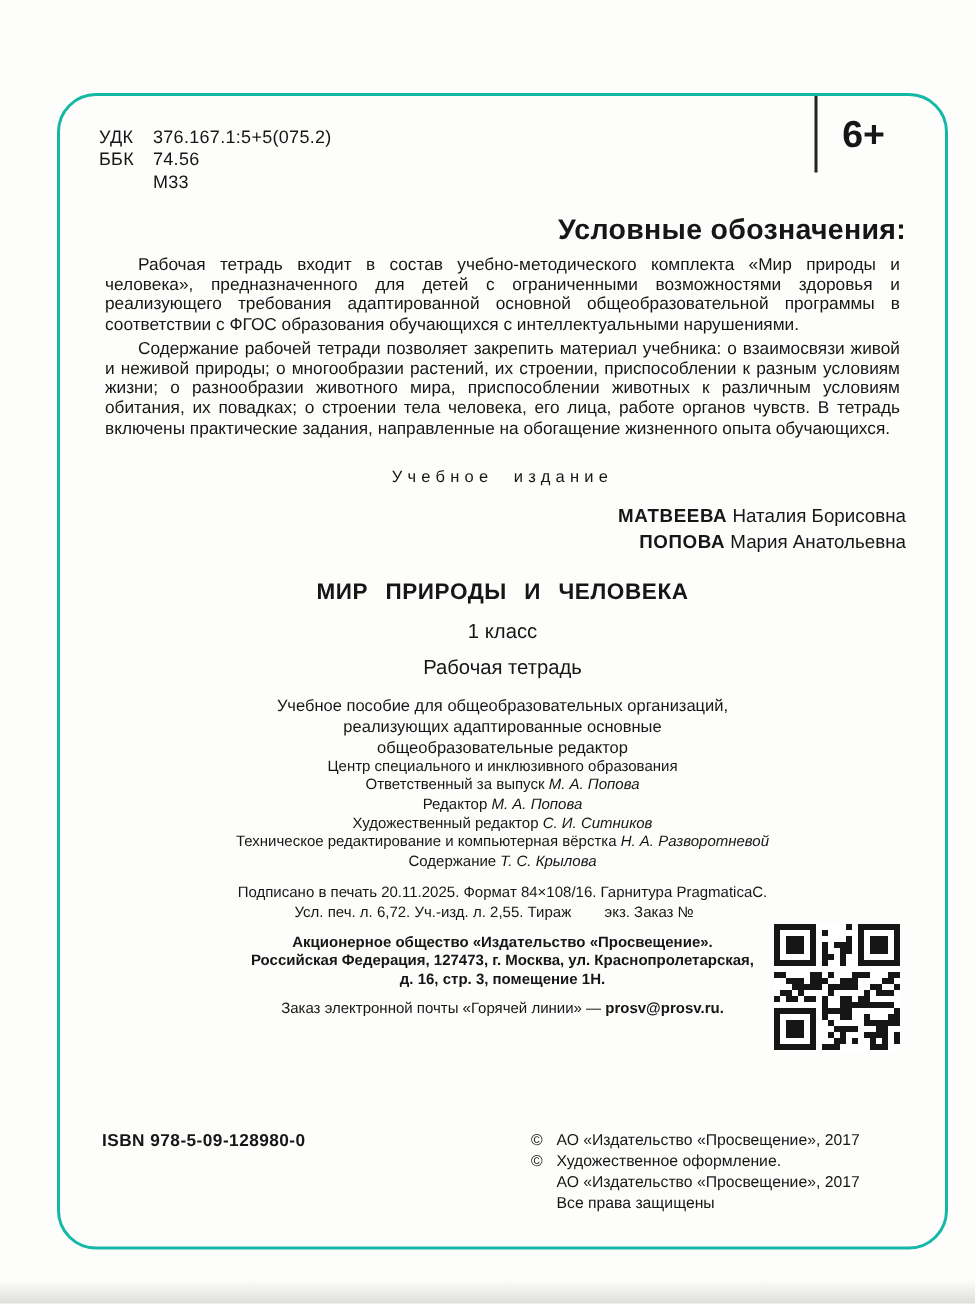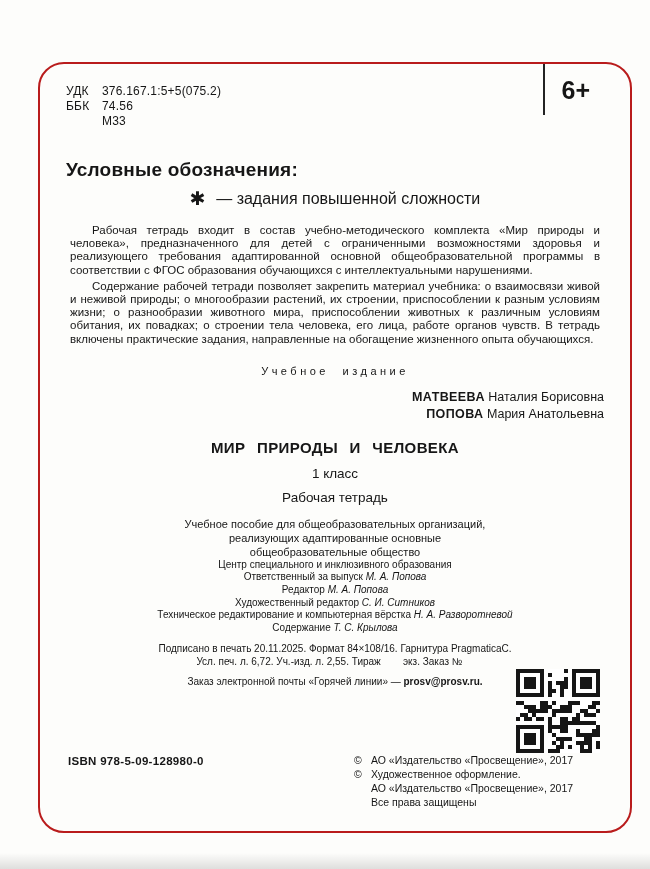--- a/index.html
+++ b/index.html
@@ -9,41 +9,41 @@
     position: relative;
     font-family: "Liberation Sans", "DejaVu Sans", sans-serif;
     color: #161616;
     overflow: hidden;
   }
   .frame {
     position: absolute;
     left: 38px; top: 62px;
     width: 594px; height: 771px;
     box-sizing: border-box;
-    border: 2px solid #b91c1c;
+    border: 2px solid #14b8a6;
     border-radius: 26px;
     padding: 20px 26px 16px;
     display: flex;
     flex-direction: column;
   }
   
   .top-row { display: flex; justify-content: space-between; align-items: flex-start; }
   .codes { font-size: 12px; line-height: 15px; letter-spacing: .2px; }
   .code-line { display: flex; }
   .code-label { width: 36px; }
   .age-badge {
     font-size: 25px; font-weight: bold;
     border-left: 2px solid #232323;
     margin-top: -20px; margin-right: 12px;
     padding: 12px 2px 10px 16px;
   }
   
   .legend-title {
-    text-align: left; font-size: 19px; font-weight: bold;
-    margin: 30px 0 6px; letter-spacing: .2px;
+    text-align: right; font-size: 19px; font-weight: bold;
+    margin: 14px 0 6px; letter-spacing: .2px;
   }
   .legend-line { text-align: center; font-size: 16px; margin-bottom: 14px; }
   .legend-star { font-size: 19px; font-weight: bold; vertical-align: -1px; margin-right: 6px; }
   
   .annotation {
     font-size: 11.5px; line-height: 13.2px;
     text-align: justify; text-indent: 22px;
     margin: 0 4px 3px;
   }
   
@@ -105,24 +105,20 @@
       </div>
       <div class="code-line">
         <span class="code-label"></span>
         <span>М33</span>
       </div>
     </div>
     <div class="age-badge">6+</div>
   </div>
 
   <div class="legend-title">Условные обозначения:</div>
-  <div class="legend-line">
-    <span class="legend-star">✱</span>
-    <span>— задания повышенной сложности</span>
-  </div>
 
   <p class="annotation">Рабочая тетрадь входит в состав учебно-методического комплекта «Мир природы и человека», предназначенного для детей с ограниченными возможностями здоровья и реализующего требования адаптированной основной общеобразовательной программы в соответствии с ФГОС образования обучающихся с интеллектуальными нарушениями.</p>
   <p class="annotation">Содержание рабочей тетради позволяет закрепить материал учебника: о взаимосвязи живой и неживой природы; о многообразии растений, их строении, приспособлении к разным условиям жизни; о разнообразии животного мира, приспособлении животных к различным условиям обитания, их повадках; о строении тела человека, его лица, работе органов чувств. В тетрадь включены практические задания, направленные на обогащение жизненного опыта обучающихся.</p>
 
   <div class="edition">
     <div class="edition-label">Учебное издание</div>
 
     <div class="authors">
       <div>
         <span class="author-surname">МАТВЕЕВА</span>
@@ -134,35 +130,40 @@
       </div>
     </div>
 
     <div class="book-title">МИР ПРИРОДЫ И ЧЕЛОВЕКА</div>
     <div class="book-grade">1 класс</div>
     <div class="book-kind">Рабочая тетрадь</div>
 
     <div class="purpose">
       <div>Учебное пособие для общеобразовательных организаций,</div>
       <div>реализующих адаптированные основные</div>
-      <div>общеобразовательные общество</div>
+      <div>общеобразовательные редактор</div>
     </div>
 
     <div class="credits">
       <div><span>Центр специального и инклюзивного образования</span> <i></i></div>
       <div><span>Ответственный за выпуск</span> <i>М. А. Попова</i></div>
       <div><span>Редактор</span> <i>М. А. Попова</i></div>
       <div><span>Художественный редактор</span> <i>С. И. Ситников</i></div>
       <div><span>Техническое редактирование и компьютерная вёрстка</span> <i>Н. А. Разворотневой</i></div>
       <div><span>Содержание</span> <i>Т. С. Крылова</i></div>
     </div>
 
     <div class="imprint">
       <div>Подписано в печать 20.11.2025. Формат 84×108/16. Гарнитура PragmaticaC.</div>
       <div>Усл. печ. л. 6,72. Уч.-изд. л. 2,55. Тираж &nbsp;&nbsp;&nbsp;&nbsp;&nbsp;&nbsp; экз. Заказ № &nbsp;&nbsp;&nbsp;</div>
+      <div class="imprint-address">
+        <div>Акционерное общество «Издательство «Просвещение».</div>
+        <div>Российская Федерация, 127473, г. Москва, ул. Краснопролетарская,</div>
+        <div>д. 16, стр. 3, помещение 1Н.</div>
+      </div>
       <div class="imprint-email">
         <span>Заказ электронной почты «Горячей линии» — </span><span class="email-bold">prosv@prosv.ru.</span>
       </div>
     </div>
 
     <div class="qr">
       <svg viewBox="0 0 21 21" shape-rendering="crispEdges" aria-hidden="true">
         <rect x="0" y="0" width="21" height="21" fill="#ffffff"></rect>
         <g fill="#161616">
           <rect x="0" y="0" width="7" height="7"></rect>

